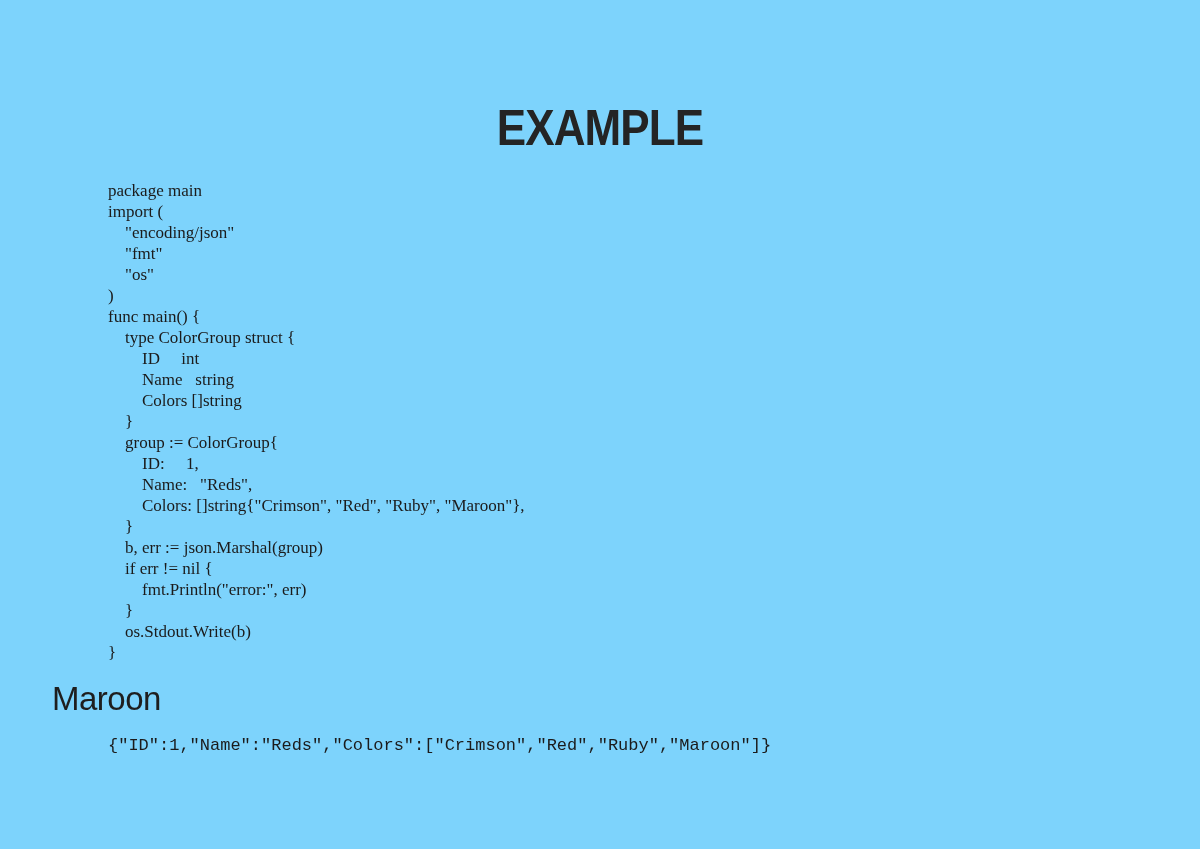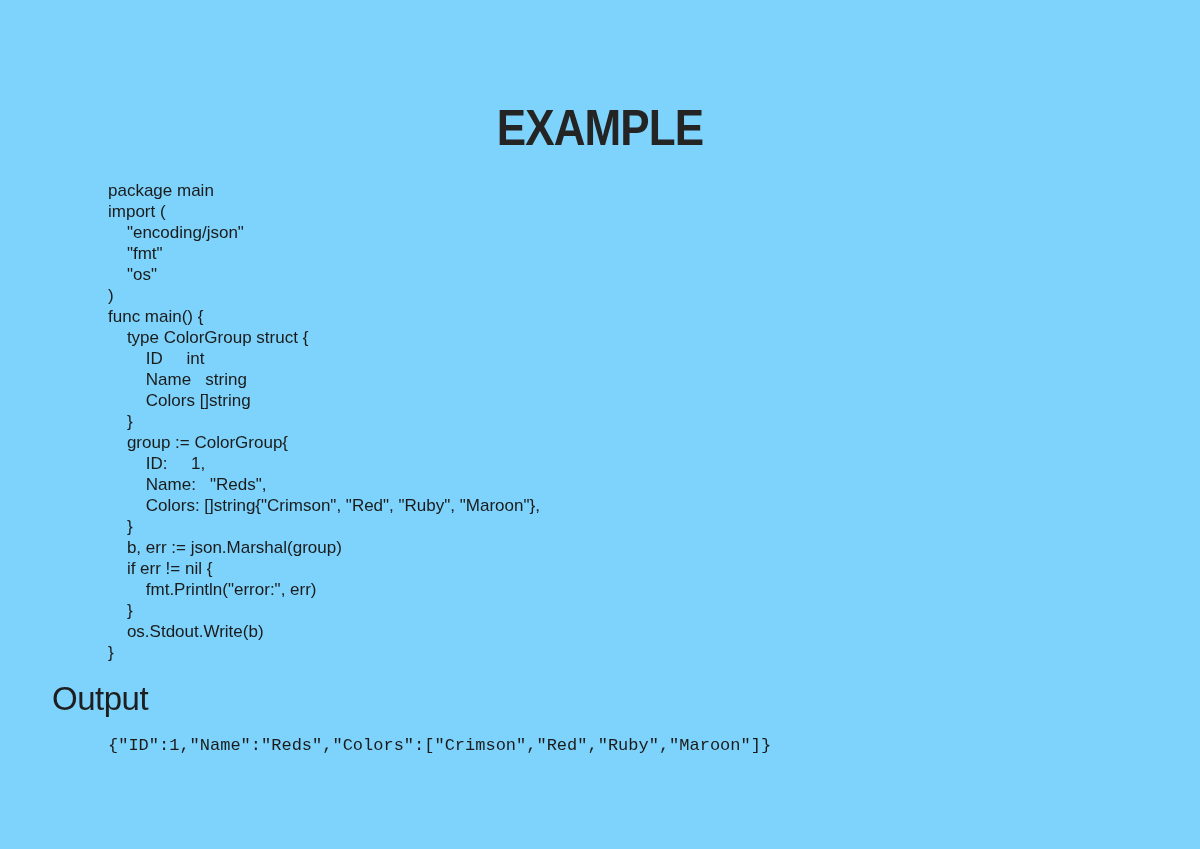--- a/index.html
+++ b/index.html
@@ -33,21 +33,21 @@
     color: #242424;
     letter-spacing: -1px;
     transform: scaleX(0.88);
     transform-origin: 600px 0;
   }
   .code-block {
     position: absolute;
     left: 108px;
     top: 180px;
     margin: 0;
-    font-family: Liberation Sans, sans-serif;
+    font-family: Liberation Serif, serif;
     font-size: 17px;
     line-height: 21px;
     color: #1b1b1b;
     white-space: pre;
     tab-size: 4;
   }
   .output-heading {
     position: absolute;
     left: 52px;
     top: 680px;
@@ -95,17 +95,17 @@
         Name:   "Reds",
         Colors: []string{"Crimson", "Red", "Ruby", "Maroon"},
     }
     b, err := json.Marshal(group)
     if err != nil {
         fmt.Println("error:", err)
     }
     os.Stdout.Write(b)
 }</pre>
 
-  <h2 class="output-heading">Output</h2>
+  <h2 class="output-heading">Maroon</h2>
 
   <pre class="output-line">{"ID":1,"Name":"Reds","Colors":["Crimson","Red","Ruby","Maroon"]}</pre>
 
 </div>
 
 </body></html>

